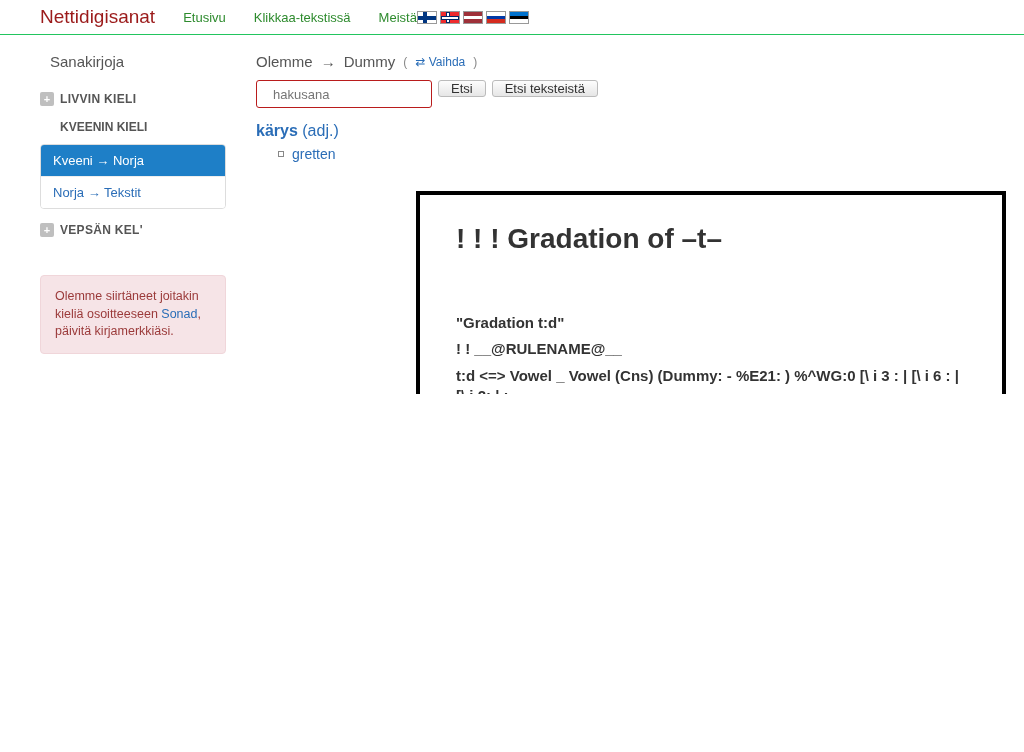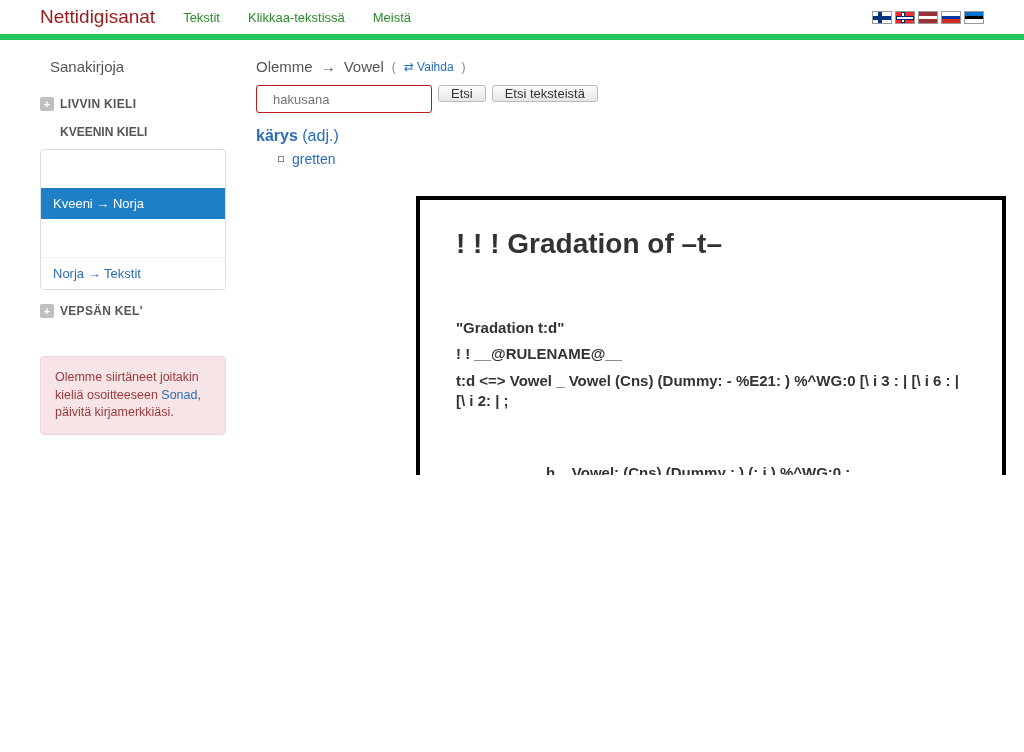--- a/index.html
+++ b/index.html
@@ -1,19 +1,19 @@
 <!DOCTYPE html>
 <html><head>
 <meta charset="utf-8">
 <style>
   * { box-sizing: border-box; margin: 0; padding: 0; }
   body { font-family: Arial, Helvetica, sans-serif; font-size: 13px; color: #333; background: #fff; width: 1024px; }
   a { text-decoration: none; }
 
-  .topbar { display: flex; align-items: center; justify-content: space-between; padding: 6px 40px 6px 40px; border-bottom: 6px solid #22c55e; }
+  .topbar { display: flex; align-items: center; padding: 6px 40px 6px 40px; border-bottom: 1px solid #22c55e; }
   .topbar-left { display: flex; align-items: center; gap: 28px; }
   .brand { color: #9b1a1a; font-size: 19px; font-weight: normal; }
   .nav-link { color: #2e8b2e; font-size: 13px; }
   .flags { display: flex; gap: 3px; }
   .flag { width: 20px; height: 13px; display: inline-block; border: 1px solid #999; position: relative; overflow: hidden; }
   .flag-fi { background: #fff; }
   .flag-fi::before { content:""; position:absolute; left:5px; top:0; width:4px; height:100%; background:#003580; }
   .flag-fi::after  { content:""; position:absolute; left:0; top:4px; width:100%; height:4px; background:#003580; }
   .flag-no { background: #ef2b2d; }
   .flag-no::before { content:""; position:absolute; left:5px; top:0; width:4px; height:100%; background:#fff; box-shadow: inset 0 0 0 1px #002868; }
@@ -24,21 +24,21 @@
 
   .page { display: flex; padding: 18px 40px 40px 40px; gap: 30px; }
 
   .sidebar { width: 186px; flex: 0 0 186px; }
   .sidebar-title { color: #555; font-size: 15px; margin-bottom: 18px; margin-left: 10px; }
   .lang-group { margin-bottom: 6px; }
   .lang-toggle { display:flex; align-items:center; gap:6px; color:#555; font-size:12px; font-weight:bold; letter-spacing: .3px; padding: 4px 0; cursor:pointer; }
   .expander { width:14px; height:14px; background:#bfbfbf; color:#fff; font-size:11px; line-height:14px; text-align:center; border-radius:2px; }
   .lang-sub { margin-left: 20px; font-size:12px; font-weight:bold; color:#555; padding: 4px 0; }
   .dir-list { border:1px solid #ddd; border-radius:4px; overflow:hidden; margin:6px 0 10px 0; }
-  .dir-item { padding: 8px 12px; font-size: 13px; color:#2a6db7; background:#fff; cursor:pointer;margin-top:38px; }
+  .dir-item { padding: 8px 12px; font-size: 13px; color:#2a6db7; background:#fff; cursor:pointer; }
   .dir-item + .dir-item { border-top:1px solid #eee; }
   .dir-item.active { background:#1e7fc7; color:#fff; border:none; }
   .alert { margin-top: 34px; background:#f6e4e7; border:1px solid #f0d6da; border-radius:4px; padding:12px 14px; color:#9b3a3a; font-size:12.5px; line-height:1.4; }
   .alert a { color:#2a6db7; }
 
   .main { flex: 1; position: relative; }
 
   .crumb { color:#555; font-size:15px; margin-bottom:10px; display:flex; align-items:center; gap:8px; }
   .crumb .swap { color:#2a6db7; font-size:12px; }
   .crumb .paren { color:#888; font-size:12px; }
@@ -68,21 +68,21 @@
   .codebox .gap { height: 24px; }
   .codebox .biggap { height: 40px; }
   .codebox .indent { padding-left: 90px; }
 </style>
 </head>
 <body>
 
 <div class="topbar">
   <div class="topbar-left">
     <a class="brand">Nettidigisanat</a>
-    <a class="nav-link">Tekstit</a>
+    <a class="nav-link">Etusivu</a>
     <a class="nav-link">Klikkaa-tekstissä</a>
     <a class="nav-link">Meistä</a>
   </div>
   <div class="flags">
     <span class="flag flag-fi"></span>
     <span class="flag flag-no"></span>
     <span class="flag flag-lv"></span>
     <span class="flag flag-ru"></span>
     <span class="flag flag-ee"></span>
   </div>
@@ -119,21 +119,21 @@
       <span>Olemme siirtäneet joitakin kieliä osoitteeseen </span>
       <a>Sonad</a><span>, päivitä kirjamerkkiäsi.</span>
     </div>
   </aside>
 
   <main class="main">
 
     <div class="crumb">
       <span>Olemme</span>
       <span>→</span>
-      <span>Vowel</span>
+      <span>Dummy</span>
       <span class="paren">(</span>
       <a class="swap">⇄ Vaihda</a>
       <span class="paren">)</span>
     </div>
 
     <div class="searchrow">
       <input class="search-input" placeholder="hakusana" style="">
       <button class="btn">Etsi</button>
       <button class="btn">Etsi teksteistä</button>
     </div>

